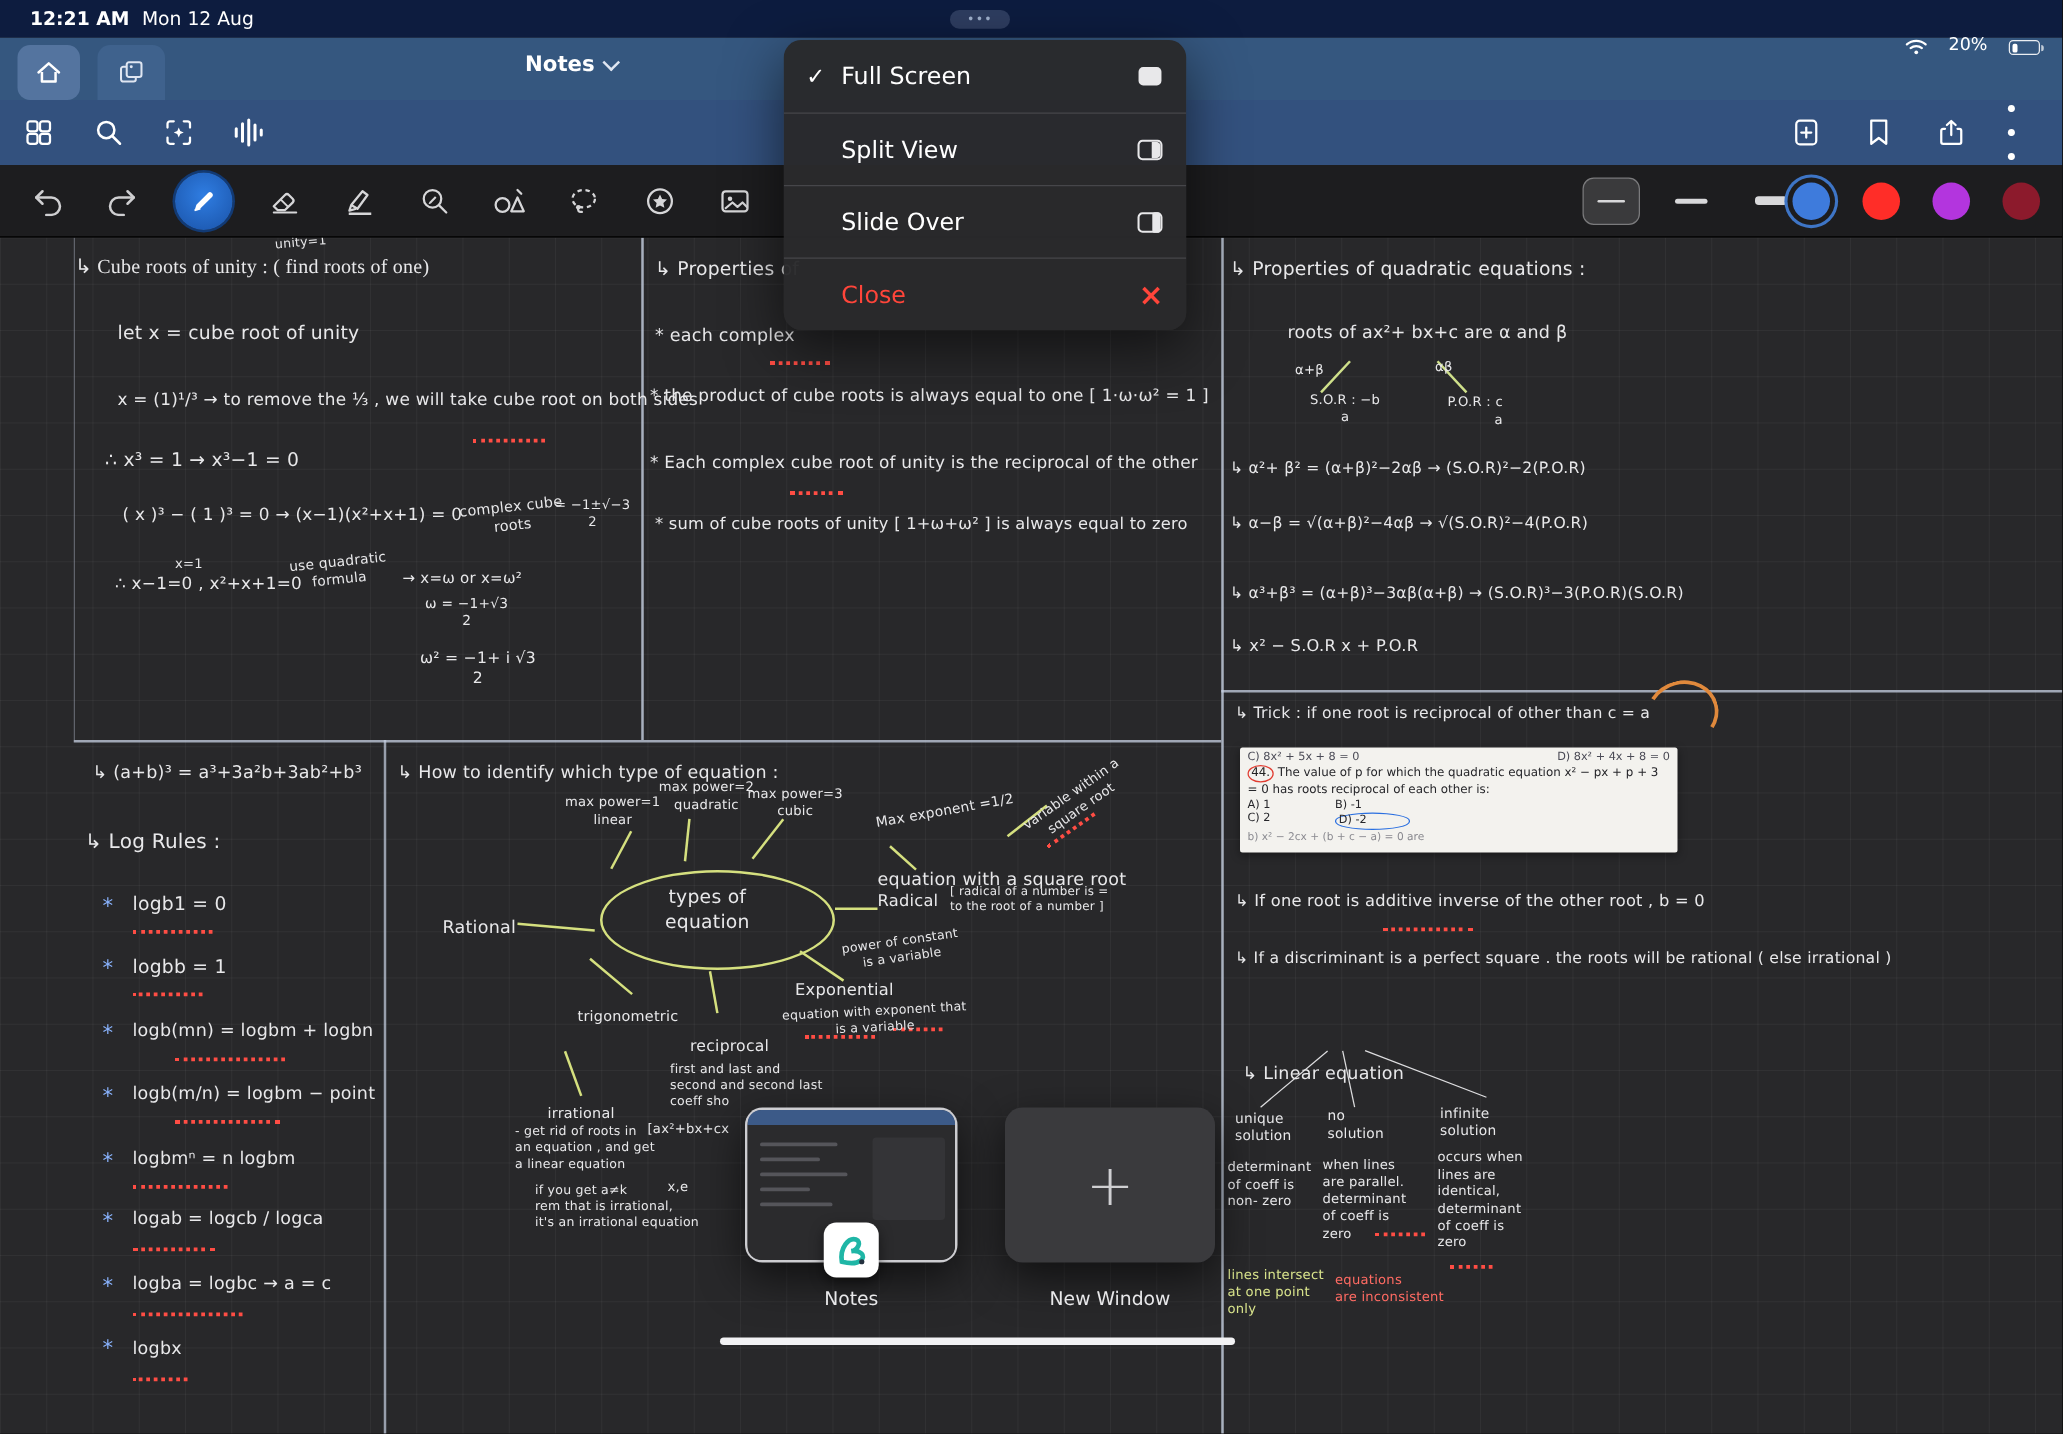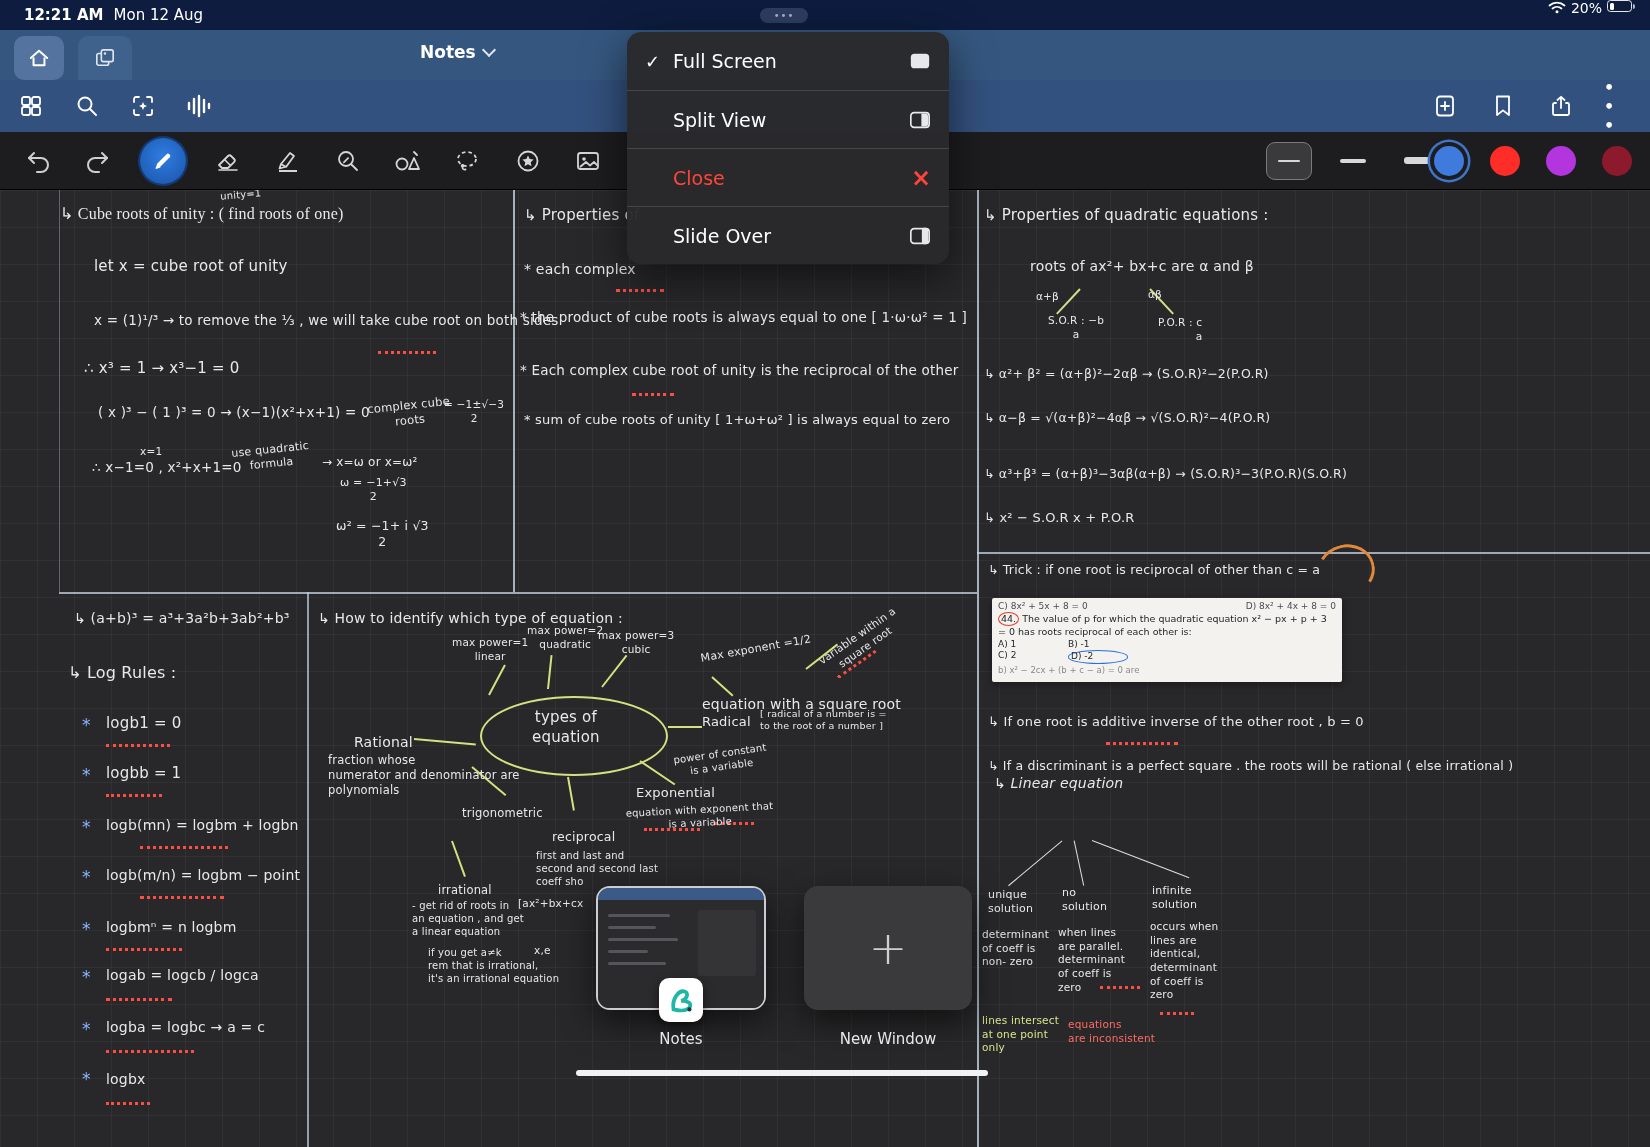--- a/index.html
+++ b/index.html
@@ -8,21 +8,21 @@
           font-family:"DejaVu Sans",sans-serif;background:#28282a;}
 
   
   .status-bar{position:absolute;left:0;top:0;width:100%;height:30px;background:#0d1c3f;
               display:flex;align-items:center;color:#fff;z-index:30;}
   .sb-left{display:flex;gap:10px;margin-left:24px;font-size:15px;}
   .sb-time{font-weight:bold;}
   .sb-pill{position:absolute;left:760px;top:8px;width:48px;height:15px;border-radius:8px;
            background:#2e3d60;color:#9fb0cd;font-size:10px;display:flex;align-items:center;
            justify-content:center;letter-spacing:1px;}
-  .sb-right{position:absolute;right:18px;top:0;height:44px;display:flex;align-items:flex-start;gap:5px;font-size:14px;}
+  .sb-right{position:absolute;right:18px;top:0;height:44px;display:flex;align-items:flex-end;gap:17px;font-size:14px;}
   .battery{width:25px;height:12px;border:1.5px solid rgba(255,255,255,.9);border-radius:3.5px;position:relative;}
   .battery .fill{position:absolute;left:1.5px;top:1.5px;bottom:1.5px;width:20%;background:#fff;border-radius:1.5px;}
   .battery:after{content:"";position:absolute;right:-4px;top:3px;width:2px;height:5px;background:rgba(255,255,255,.7);border-radius:0 2px 2px 0;}
 
   
   .nav-row{position:absolute;left:0;top:30px;width:100%;height:50px;background:#35577f;z-index:20;}
   .home-tile{position:absolute;left:14px;top:6px;width:50px;height:44px;background:#54749f;border-radius:10px;
              display:flex;align-items:center;justify-content:center;}
   .tab-tile{position:absolute;left:78px;top:6px;width:54px;height:44px;background:#3f628d;border-radius:10px 10px 0 0;
             display:flex;align-items:center;justify-content:center;}
@@ -374,21 +374,21 @@
         <div class="ink-note c-w" style="left: 1148px; top: 288px; font-size: 10.5px;">αβ</div>
         <div class="ink-note c-w" style="left: 1158px; top: 316px; font-size: 10.5px; text-align: right;">P.O.R :  c
 a</div>
         <div class="ink-note c-w" style="left: 984px; top: 366px; font-size: 12.5px;">↳ α²+ β² = (α+β)²−2αβ → (S.O.R)²−2(P.O.R)</div>
         <div class="ink-note c-w" style="left: 984px; top: 410px; font-size: 12.5px;">↳ α−β = √(α+β)²−4αβ  → √(S.O.R)²−4(P.O.R)</div>
         <div class="ink-note c-w" style="left: 984px; top: 466px; font-size: 12.5px;">↳ α³+β³ =  (α+β)³−3αβ(α+β) → (S.O.R)³−3(P.O.R)(S.O.R)</div>
         <div class="ink-note c-w" style="left: 984px; top: 510px; font-size: 13px;">↳ x² −  S.O.R x + P.O.R</div>
         <div class="ink-note c-w" style="left: 988px; top: 562px; font-size: 12.5px;">↳ Trick : if one root is reciprocal   of other than  c = a</div>
         <div class="ink-note c-w" style="left: 988px; top: 714px; font-size: 13px;">↳ If one root is  additive inverse  of  the  other root , b = 0</div>
         <div class="ink-note c-w" style="left: 988px; top: 758px; font-size: 12.5px;">↳ If a discriminant is  a  perfect square . the  roots will  be rational ( else  irrational )</div>
-        <div class="ink-note c-w" style="left: 994px; top: 774px; font-size: 14px; font-style: italic;">↳ Linear equation</div>
+        <div class="ink-note c-w" style="left: 994px; top: 850px; font-size: 14px;">↳ Linear equation</div>
         <div class="ink-note c-w" style="left: 988px; top: 888px; font-size: 11px;">unique
 solution</div>
         <div class="ink-note c-w" style="left: 1062px; top: 886px; font-size: 11px;">no
 solution</div>
         <div class="ink-note c-w" style="left: 1152px; top: 884px; font-size: 11px;">infinite
 solution</div>
         <div class="ink-note c-w" style="left: 982px; top: 928px; font-size: 10.5px;">determinant
 of coeff is
 non- zero</div>
         <div class="ink-note c-w" style="left: 1058px; top: 926px; font-size: 10.5px;">when lines
@@ -440,23 +440,20 @@
         <div class="ink-note c-w" style="left: 702px; top: 695px; font-size: 14px;">equation with a square root</div>
         <div class="ink-note c-w" style="left: 702px; top: 714px; font-size: 13px;">Radical</div>
         <div class="ink-note c-w" style="left: 760px; top: 708px; font-size: 9.5px;">[ radical of a number is =
   to the root of a number ]</div>
         <div class="ink-note c-w" style="left: 674px; top: 747px; font-size: 10px; transform: rotate(-8deg); text-align: center;">power of constant
 is a variable</div>
         <div class="ink-note c-w" style="left: 636px; top: 785px; font-size: 13px;">Exponential</div>
         <div class="ink-note c-w" style="left: 626px; top: 803px; font-size: 10px; transform: rotate(-3deg); text-align: center;">equation with exponent that
 is a variable</div>
         <div class="ink-note c-w" style="left: 354px; top: 733px; font-size: 14px;">Rational</div>
-        <div class="ink-note c-w" style="left: 328px; top: 753px; font-size: 11.5px;">fraction whose
-numerator and denominator are
-polynomials</div>
         <div class="ink-note c-w" style="left: 462px; top: 806px; font-size: 11.5px;">trigonometric</div>
         <div class="ink-note c-w" style="left: 552px; top: 829px; font-size: 12.5px;">reciprocal</div>
         <div class="ink-note c-w" style="left: 536px; top: 849px; font-size: 10px;">first and last and
 second and second last
 coeff sho</div>
         <div class="ink-note c-w" style="left: 438px; top: 883px; font-size: 11.5px;">irrational</div>
         <div class="ink-note c-w" style="left: 412px; top: 899px; font-size: 10px;">- get rid of roots in
 an equation , and get
 a linear equation</div>
         <div class="ink-note c-w" style="left: 518px; top: 897px; font-size: 10.5px;">[ax²+bx+cx</div>
@@ -495,34 +492,34 @@
     <div class="pm-row">
       <span class="pm-check"></span>
       <span class="pm-label">Split View</span>
       <span>
         <svg width="22" height="20" viewBox="0 0 24 20">
             <rect x="2" y="2" width="20" height="16" rx="3.5" stroke="#e8e8ea" stroke-width="1.8" fill="none"></rect>
             <path d="M13.5 3h5A3.5 3.5 0 0 1 21 5.5v9a3.5 3.5 0 0 1-2.5 2.5h-5z" fill="#e8e8ea"></path>
           </svg>
       </span>
     </div>
-    <div class="pm-row pm-close">
-      <span class="pm-check"></span>
-      <span class="pm-label">Close</span>
-      <span class="pm-close-x">×</span>
-    </div>
     <div class="pm-row">
       <span class="pm-check"></span>
       <span class="pm-label">Slide Over</span>
       <span>
         <svg width="22" height="20" viewBox="0 0 24 20">
             <rect x="2" y="2" width="20" height="16" rx="3.5" stroke="#e8e8ea" stroke-width="1.8" fill="none"></rect>
             <rect x="14" y="1" width="7" height="18" rx="2.5" fill="#e8e8ea"></rect>
           </svg>
       </span>
+    </div>
+    <div class="pm-row pm-close">
+      <span class="pm-check"></span>
+      <span class="pm-label">Close</span>
+      <span class="pm-close-x">×</span>
     </div>
   </div>
 
   <div class="win-card card-notes">
     <div class="mini">
       <div class="mini-top"></div>
       <div class="mini-body">
         <span class="mini-bar" style="left:10px;top:14px;width:62px;"></span>
         <span class="mini-bar" style="left:10px;top:26px;width:48px;"></span>
         <span class="mini-bar" style="left:10px;top:38px;width:70px;"></span>

